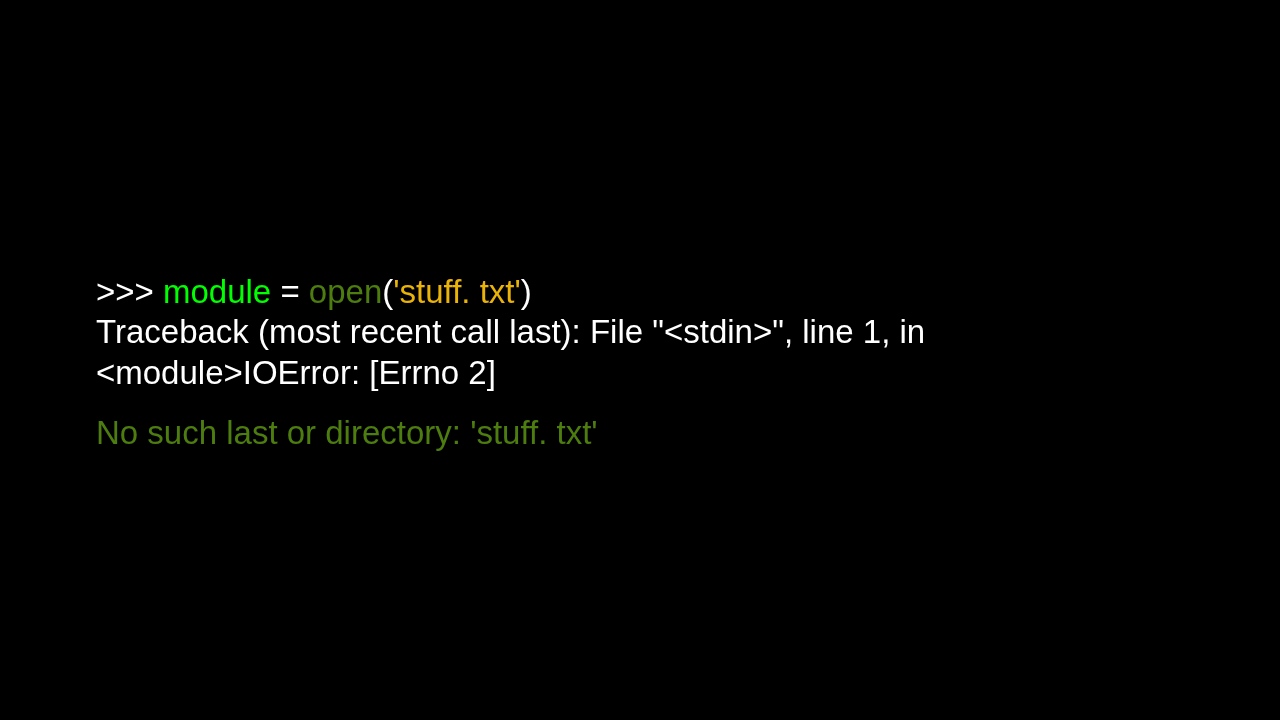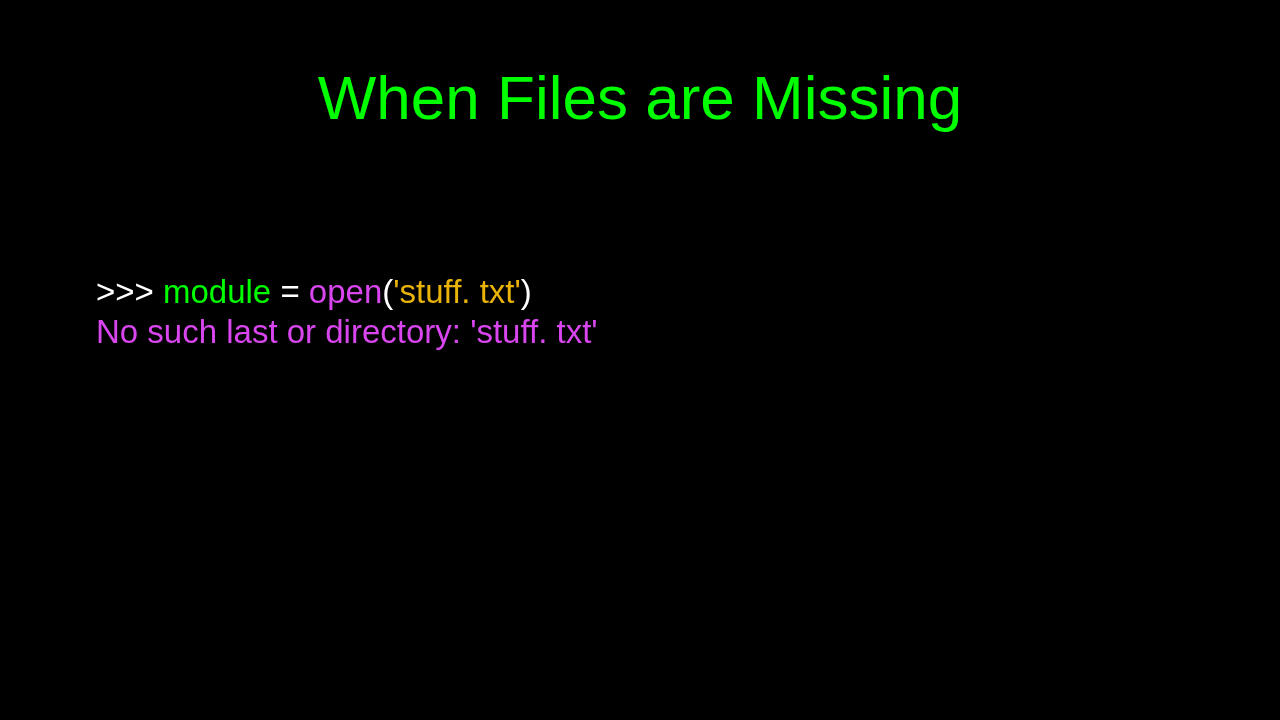--- a/index.html
+++ b/index.html
@@ -32,31 +32,31 @@
     position: absolute;
     top: 272px;
     left: 96px;
     right: 96px;
     font-size: 33px;
     line-height: 1.22;
     font-weight: 400;
   }
   .white { color: #ffffff; }
   .green { color: #00ff00; }
-  .orange { color: #d946ef; }
+  .orange { color: #4d7c0f; margin-top: 20px; }
   .magenta { color: #eab308; }
   .code-line, .trace-line, .err-line {
     display: block;
   }
 </style>
 </head>
 <body>
 
 <div class="slide">
-  <div class="title">When Files are Missing</div>
 
   <div class="body">
     <span class="code-line">
       <span class="white">&gt;&gt;&gt; </span><span class="green">module</span><span class="white"> = </span><span class="orange">open</span><span class="white">(</span><span class="magenta">'stuff. txt'</span><span class="white">)</span>
     </span>
+    <span class="trace-line white">Traceback (most recent call last):  File "&lt;stdin&gt;", line 1, in &lt;module&gt;IOError: [Errno 2]</span>
     <span class="err-line orange">No such last or directory: 'stuff. txt'</span>
   </div>
 </div>
 
 </body></html>

